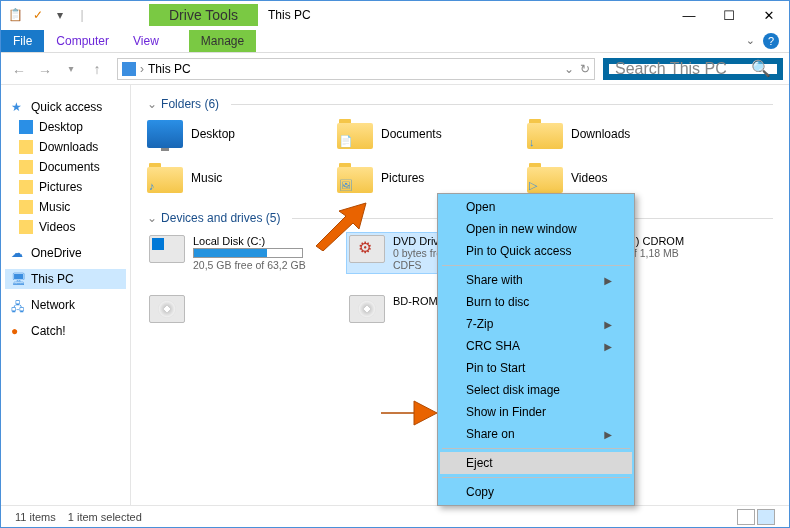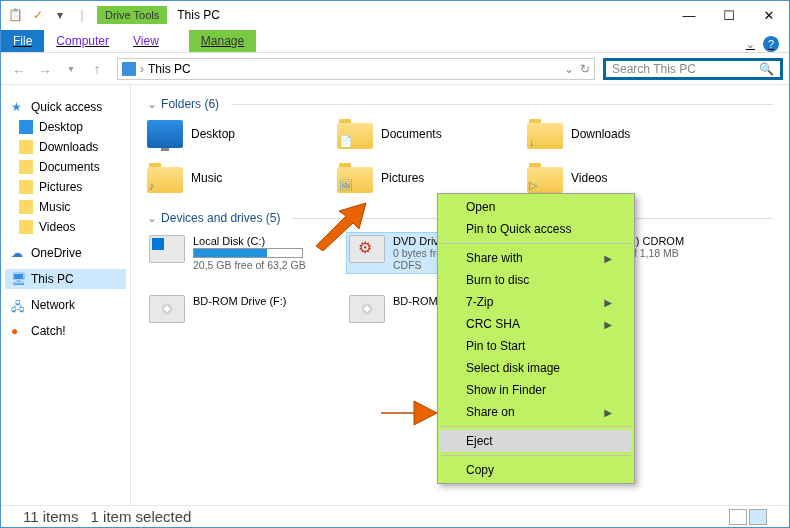--- a/index.html
+++ b/index.html
@@ -1,33 +1,33 @@
 <!DOCTYPE html>
 <html><head>
 <meta charset="utf-8">
 <style>
 * { box-sizing: border-box; margin: 0; padding: 0; font-family: "Segoe UI", sans-serif; }
 body { width: 790px; height: 528px; background: #fff; position: relative; overflow: hidden; border: 1px solid #4a90d9; }
 .titlebar { height: 28px; display: flex; align-items: center; background: #fff; }
 .qat { display: flex; gap: 4px; padding: 0 6px; align-items: center; }
 .qat-icon { width: 18px; height: 18px; display: flex; align-items: center; justify-content: center; font-size: 12px; }
-.dt-tab { background: #7ac943; color: #333; font-size: 11px; padding: 3px 8px; }
+.dt-tab { background: #7ac943; color: #333; font-size: 14px; padding: 3px 20px; margin-left: 52px; }
 .title-text { font-size: 12px; margin-left: 10px; color: #000; }
 .wincontrols { margin-left: auto; display: flex; }
 .wincontrols div { width: 40px; height: 28px; display: flex; align-items: center; justify-content: center; font-size: 13px; }
-.ribbon-tabs { height: 24px; display: flex; align-items: flex-end; border-bottom: 1px solid #ddd; font-size: 12px; text-decoration: underline; }
+.ribbon-tabs { height: 24px; display: flex; align-items: center; border-bottom: 1px solid #ddd; font-size: 12px; }
 .ribbon-tabs .tab { padding: 4px 12px; color: #6d28d9; }
 .ribbon-tabs .file { background: #1979ca; color: #fff; }
 .ribbon-tabs .manage { background: #7ac943; color: #333; margin-left: 18px; }
 .ribbon-help { margin-left: auto; display: flex; align-items: center; gap: 8px; padding-right: 10px; color: #1979ca; }
 .navbar { height: 32px; display: flex; align-items: center; border-bottom: 1px solid #e5e5e5; padding: 0 6px; gap: 2px; }
 .nav-btn { width: 24px; height: 24px; display: flex; align-items: center; justify-content: center; color: #999; font-size: 14px; }
 .crumb { flex: 1; display: flex; align-items: center; border: 1px solid #ccc; height: 22px; margin: 0 6px; padding: 0 4px; font-size: 12px; gap: 4px; }
 .crumb .pcicon { width: 14px; height: 14px; background: #3b8ee0; }
-.searchbox { width: 180px; border: 3px solid #0369a1; height: 22px; font-size: 12px; padding: 0 6px; color: #888; display: flex; align-items: center; gap: 4px; justify-content: flex-end; }
+.searchbox { width: 180px; border: 6px solid #0369a1; height: 22px; font-size: 16px; padding: 0 6px; color: #888; display: flex; align-items: center; gap: 4px; justify-content: flex-end; }
 .main { display: flex; height: 420px; }
 .sidebar { width: 130px; border-right: 1px solid #e5e5e5; padding: 6px 4px; font-size: 12px; overflow: hidden; }
 .sb-item { display: flex; align-items: center; gap: 6px; padding: 3px 4px 3px 14px; white-space: nowrap; }
 .sb-item.sel { background: #cce8ff; }
 .sb-item.top { padding-left: 6px; margin-top: 6px; }
 .sb-ico { width: 14px; height: 14px; display: inline-block; }
 .star { color: #3b8ee0; }
 .folder-sm { background: #ffd765; }
 .cloud { color: #2b7cd3; }
 .pc { color: #3b8ee0; }
@@ -48,26 +48,26 @@
 .drive { display: flex; gap: 8px; padding: 2px; }
 .drive.sel { background: #cce8ff; outline: 1px solid #99d1ff; }
 .drv-ico { width: 36px; height: 28px; background: #e8e8e8; border: 1px solid #bbb; border-radius: 2px; position: relative; flex-shrink: 0; }
 .drv-ico.disc::after { content:""; position:absolute; top:4px; left:8px; width:18px; height:18px; border-radius:50%; background: radial-gradient(circle,#fff 20%, #ccc 22%, #eee 60%, #bbb 100%); }
 .drv-ico.os::before { content:""; position:absolute; top:2px; left:2px; width:12px; height:12px; background:#0078d7; }
 .drv-ico.gear::after { content:"⚙"; position:absolute; top:2px; left:8px; font-size:16px; color:#c0392b; }
 .drv-txt { display: flex; flex-direction: column; font-size: 11px; }
 .drv-txt .sub { color: #666; font-size: 10.5px; }
 .bar { width: 110px; height: 10px; border: 1px solid #999; margin: 1px 0; position: relative; }
 .bar .fill { height: 100%; background: #2493df; }
-.ctxmenu { position: absolute; top: 192px; left: 436px; width: 198px; background: #bef264; border: 1px solid #a0a0a0; box-shadow: 3px 3px 6px rgba(0,0,0,0.3); font-size: 12px; padding: 2px; z-index: 10; }
+.ctxmenu { position: absolute; top: 192px; left: 436px; width: 198px; background: #7dd3fc; border: 1px solid #a0a0a0; box-shadow: 3px 3px 6px rgba(0,0,0,0.3); font-size: 12px; padding: 2px; z-index: 10; }
 .ctxmenu .mi { padding: 4px 20px 4px 26px; display: flex; justify-content: space-between; align-items: center; }
 .ctxmenu .mi.hl { background: #d8d8d8; }
 .ctxmenu .sep { height: 1px; background: #c0c0c0; margin: 3px 2px; }
 .ctxmenu .arrow { font-size: 10px; color: #555; }
-.status { position: absolute; bottom: 0; left: 0; right: 0; height: 22px; border-top: 1px solid #e5e5e5; display: flex; align-items: center; font-size: 15px; padding: 0 22px; gap: 12px; color: #444; background: #fff; }
+.status { position: absolute; bottom: 0; left: 0; right: 0; height: 22px; border-top: 1px solid #e5e5e5; display: flex; align-items: center; font-size: 11px; padding: 0 14px; gap: 12px; color: #444; background: #fff; }
 .status .vbtns { margin-left: auto; display: flex; gap: 2px; }
 .status .vbtn { width: 18px; height: 16px; border: 1px solid #aaa; }
 .status .vbtn.act { background: #cce8ff; }
 .arrow-annot { position: absolute; z-index: 20; pointer-events: none; }
 </style>
 </head>
 <body>
 
 <div class="titlebar">
   <div class="qat">
@@ -241,37 +241,37 @@
       </div>
       <div class="drive">
         <div class="drv-ico disc"></div>
         <div class="drv-txt">
           <span>Drive (E:) CDROM</span>
           <span class="sub">es free of 1,18 MB</span>
         </div>
       </div>
       <div class="drive">
         <div class="drv-ico disc"></div>
-        <div class="drv-txt">
-            <span>BD-ROM Drive (F:)</span>
-          </div>
       </div>
       <div class="drive">
         <div class="drv-ico disc"></div>
         <div class="drv-txt">
             <span>BD-ROM Dr</span>
           </div>
       </div>
     </div>
   </div>
 </div>
 
 <div class="ctxmenu" id="ctxmenu">
     <div class="mi">
       <span>Open</span>
+    </div>
+    <div class="mi">
+      <span>Open in new window</span>
     </div>
     <div class="mi">
       <span>Pin to Quick access</span>
     </div>
     <div class="sep"></div>
     <div class="mi">
       <span>Share with</span>
       <span class="arrow">▶</span>
     </div>
     <div class="mi">

